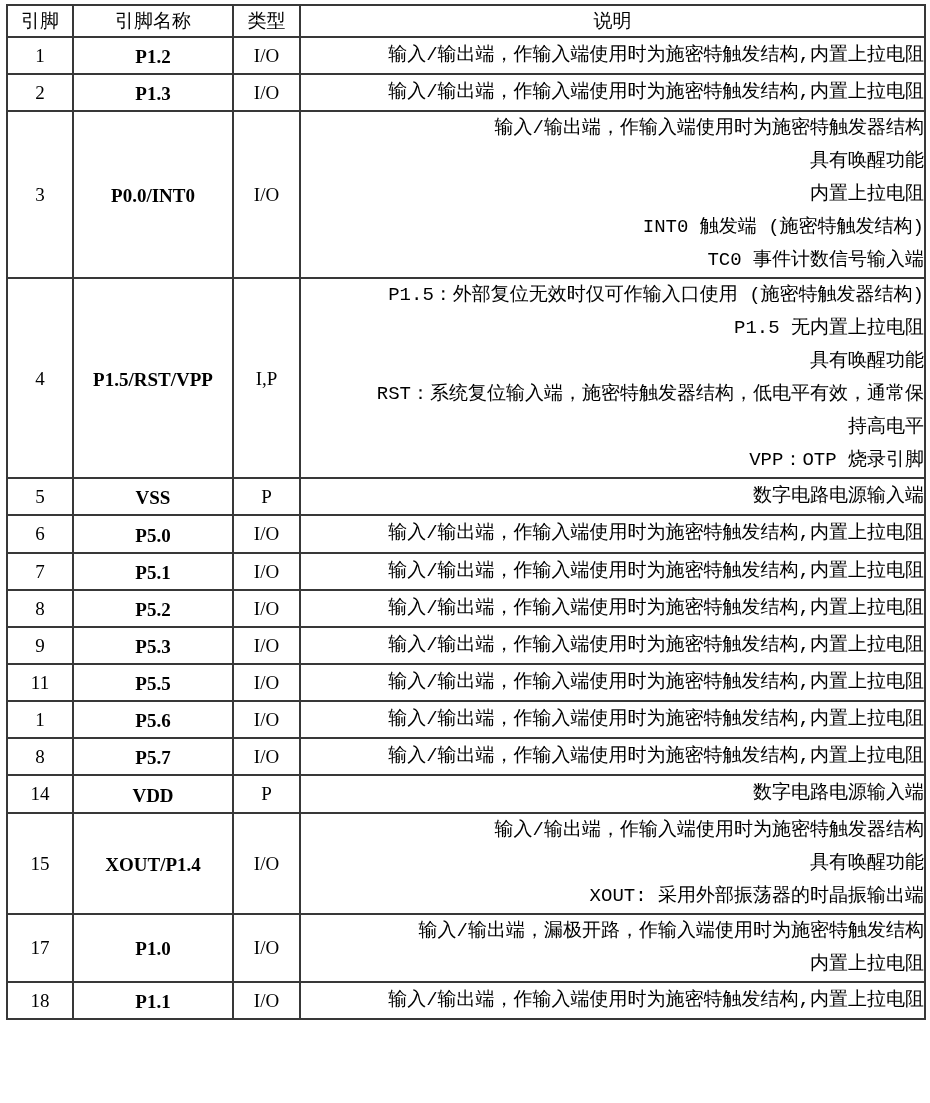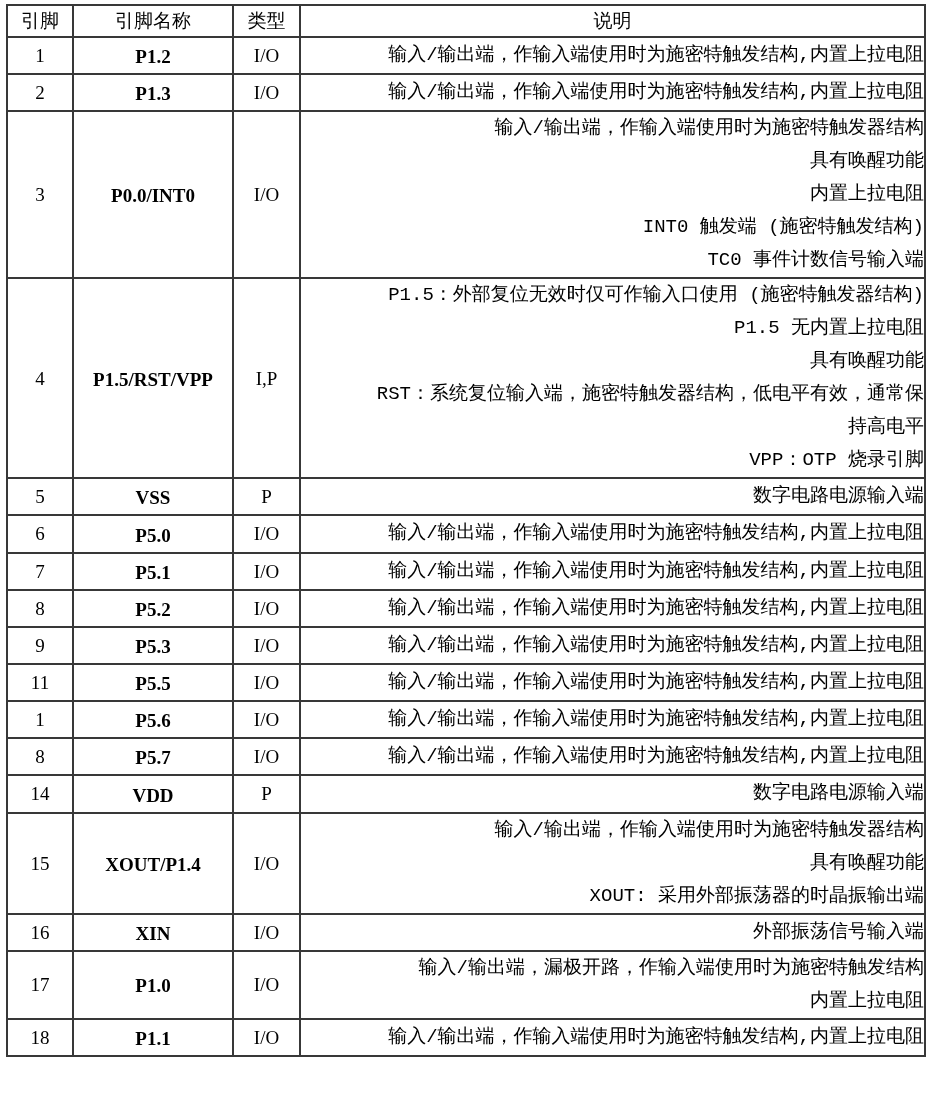--- a/index.html
+++ b/index.html
@@ -200,28 +200,20 @@
           <td class="c-pin">15</td>
           <td class="c-name"><span class="name-wrap">XOUT/P1.4</span></td>
           <td class="c-type">I/O</td>
           <td class="c-desc">
             <div class="line">输入/输出端，作输入端使用时为施密特触发器结构</div>
             <div class="line">具有唤醒功能</div>
             <div class="line">XOUT: 采用外部振荡器的时晶振输出端</div>
           </td>
         </tr>
         <tr>
-          <td class="c-pin">16</td>
-          <td class="c-name"><span class="name-wrap">XIN</span></td>
-          <td class="c-type">I/O</td>
-          <td class="c-desc">
-            <div class="line">外部振荡信号输入端</div>
-          </td>
-        </tr>
-        <tr>
           <td class="c-pin">17</td>
           <td class="c-name"><span class="name-wrap">P1.0</span></td>
           <td class="c-type">I/O</td>
           <td class="c-desc">
             <div class="line">输入/输出端，漏极开路，作输入端使用时为施密特触发结构</div>
             <div class="line">内置上拉电阻</div>
           </td>
         </tr>
         <tr>
           <td class="c-pin">18</td>

